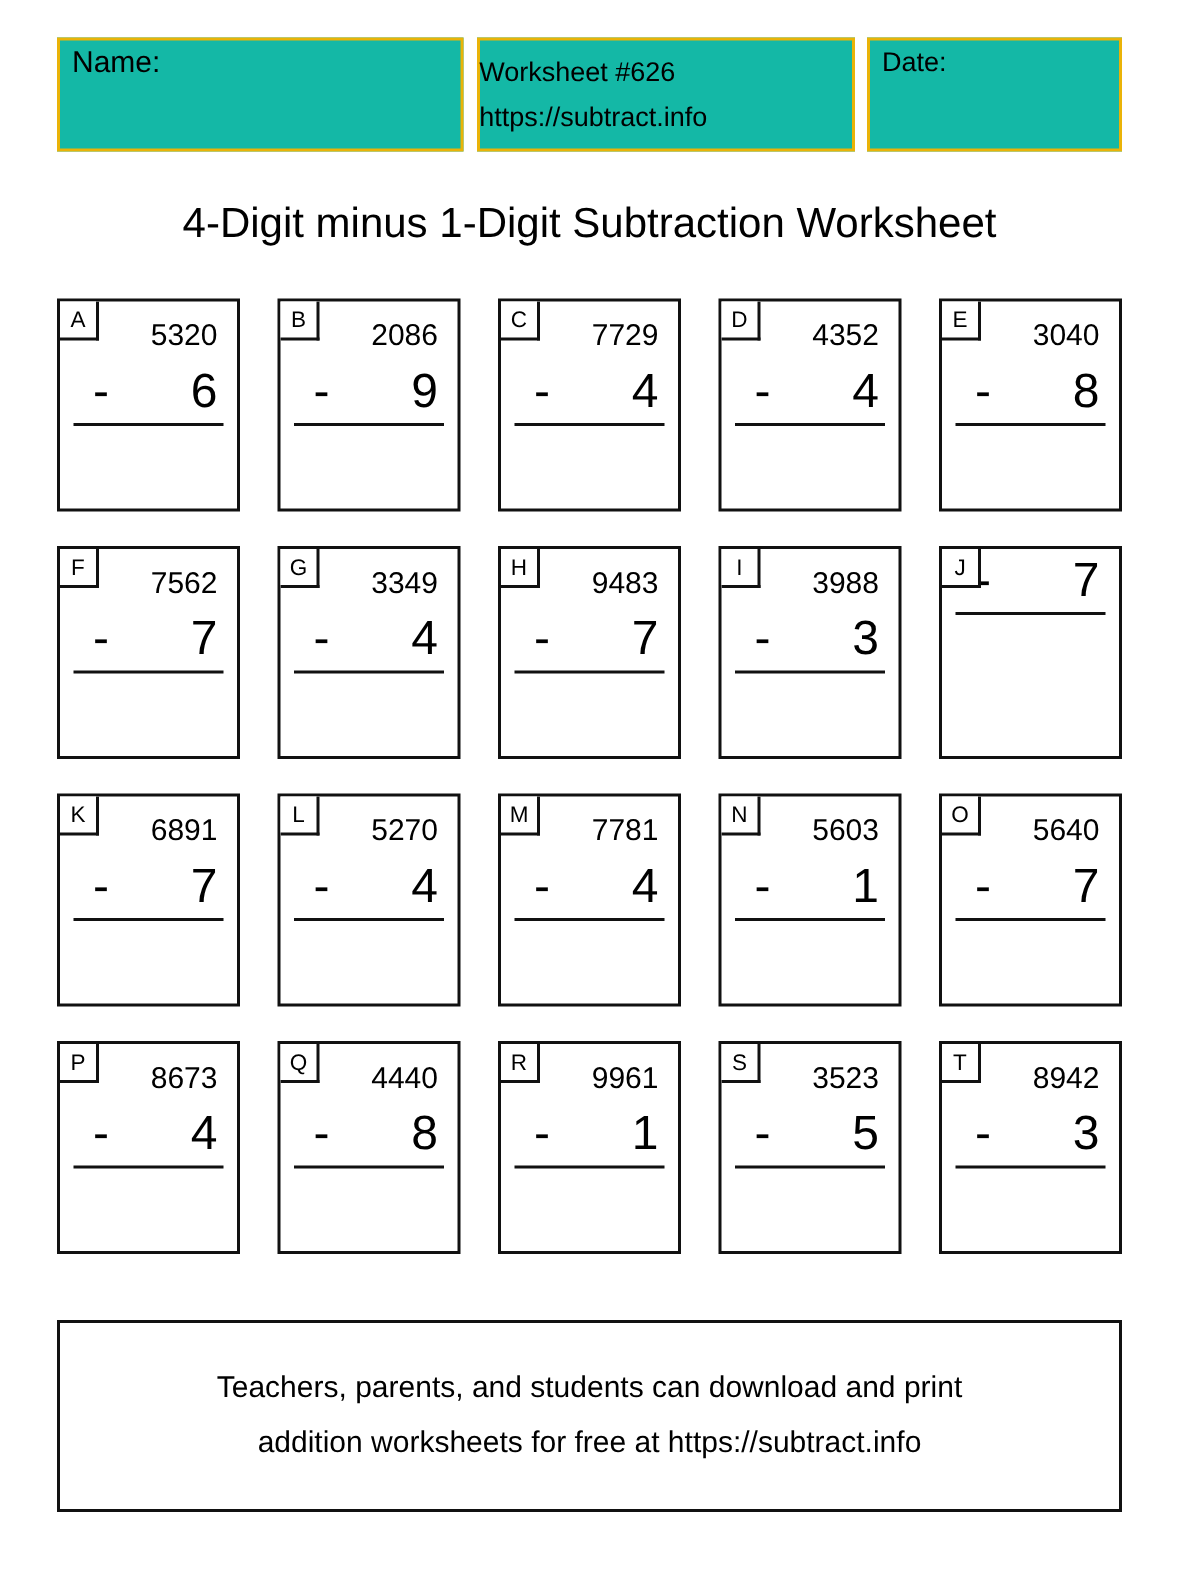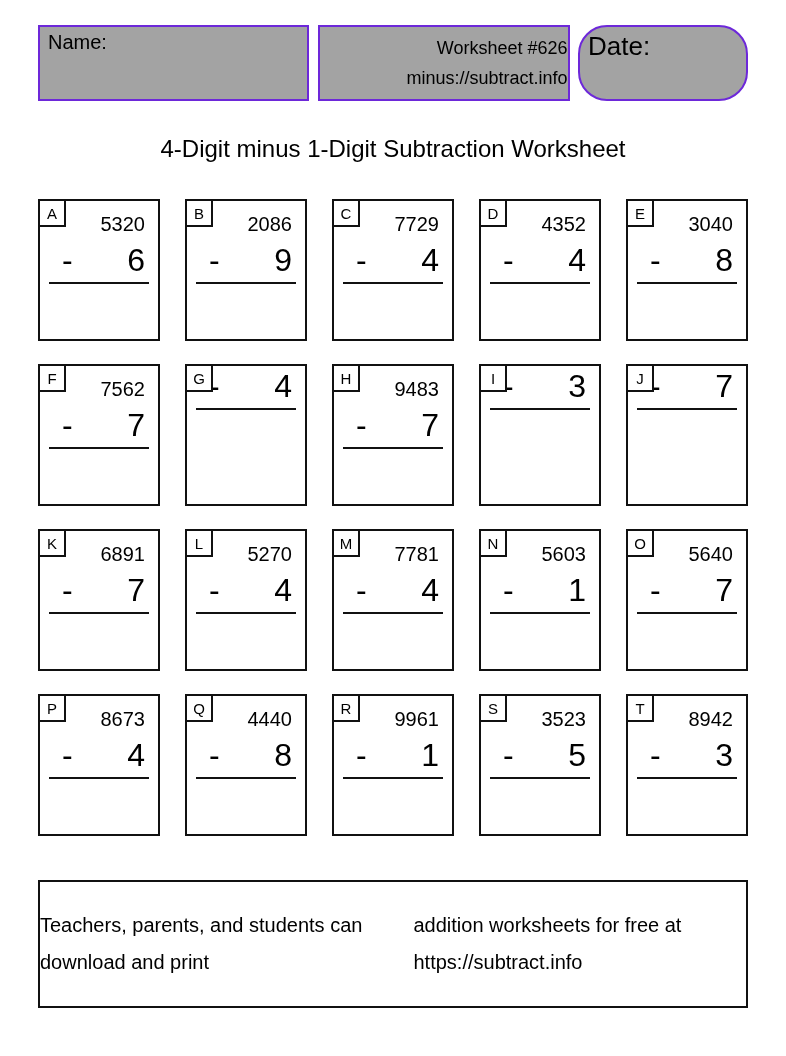--- a/index.html
+++ b/index.html
@@ -17,41 +17,41 @@
 
   
   .header {
     display: flex;
     justify-content: space-between;
     margin: 25px 38px 0 38px;
     height: 76px;
   }
   .hbox {
     box-sizing: border-box;
-    border: 2px solid #6d28d9;
-    background: #a3a3a3;
+    border: 2px solid #eab308;
+    background: #14b8a6;
   }
   .name-box { width: 271px; padding: 4px 8px; font-size: 20px; }
   .ws-box {
     width: 252px;
     display: flex;
     flex-direction: column;
     justify-content: center;
-    align-items: flex-end;
+    align-items: flex-start;
     font-size: 18px;
     line-height: 30px;
     text-align: center;
   }
-  .date-box { width: 170px; padding: 4px 8px; font-size: 26px; border-radius: 29px; }
+  .date-box { width: 170px; padding: 4px 8px; font-size: 18px; }
 
   
   .title {
     margin-top: 28px;
     text-align: center;
-    font-size: 24px;
+    font-size: 28px;
     line-height: 40px;
     white-space: nowrap;
   }
 
   
   .grid {
     margin: 30px 38px 0 38px;
     display: grid;
     grid-template-columns: repeat(5, 122px);
     column-gap: 25px;
@@ -100,40 +100,40 @@
   }
   .answer-space { height: 52px; }
 
   
   .footer {
     box-sizing: border-box;
     margin: 44px 38px 0 38px;
     height: 128px;
     border: 2px solid #111111;
     display: flex;
-    flex-direction: row;
+    flex-direction: column;
     justify-content: center;
     align-items: center;
     font-size: 20px;
     line-height: 37px;
-    text-align: left;
+    text-align: right;
   }
 </style>
 </head>
 <body>
 
 <div class="page">
 
   <div class="header">
     <div class="hbox name-box">
       <span>Name:</span>
     </div>
     <div class="hbox ws-box">
       <div>Worksheet #626</div>
-      <div>minus://subtract.info</div>
+      <div>https://subtract.info</div>
     </div>
     <div class="hbox date-box">
       <span>Date:</span>
     </div>
   </div>
 
   <div class="title">4-Digit minus 1-Digit Subtraction Worksheet</div>
 
   <div class="grid">
     <div class="problem">
@@ -211,20 +211,21 @@
         <span>7</span>
       </div>
       <div class="rule"></div>
       <div class="answer-space"></div>
     </div>
 
     <div class="problem">
       <div class="badge">
         <span>G</span>
       </div>
+      <div class="minuend">3349</div>
       <div class="sub-row">
         <span>-</span>
         <span>4</span>
       </div>
       <div class="rule"></div>
       <div class="answer-space"></div>
     </div>
 
     <div class="problem">
       <div class="badge">
@@ -236,20 +237,21 @@
         <span>7</span>
       </div>
       <div class="rule"></div>
       <div class="answer-space"></div>
     </div>
 
     <div class="problem">
       <div class="badge">
         <span>I</span>
       </div>
+      <div class="minuend">3988</div>
       <div class="sub-row">
         <span>-</span>
         <span>3</span>
       </div>
       <div class="rule"></div>
       <div class="answer-space"></div>
     </div>
 
     <div class="problem">
       <div class="badge">

